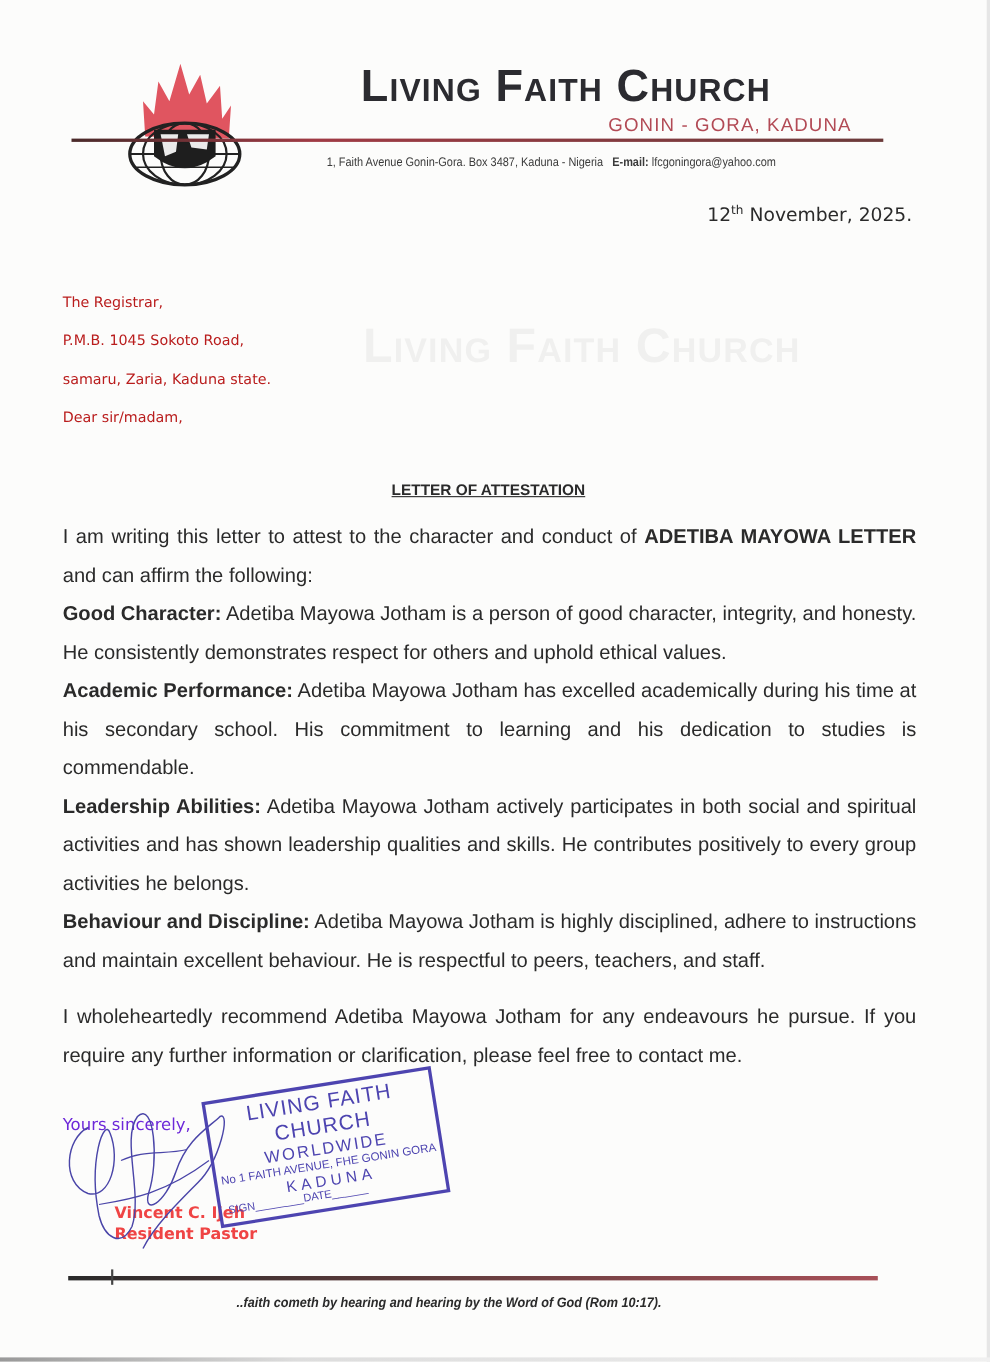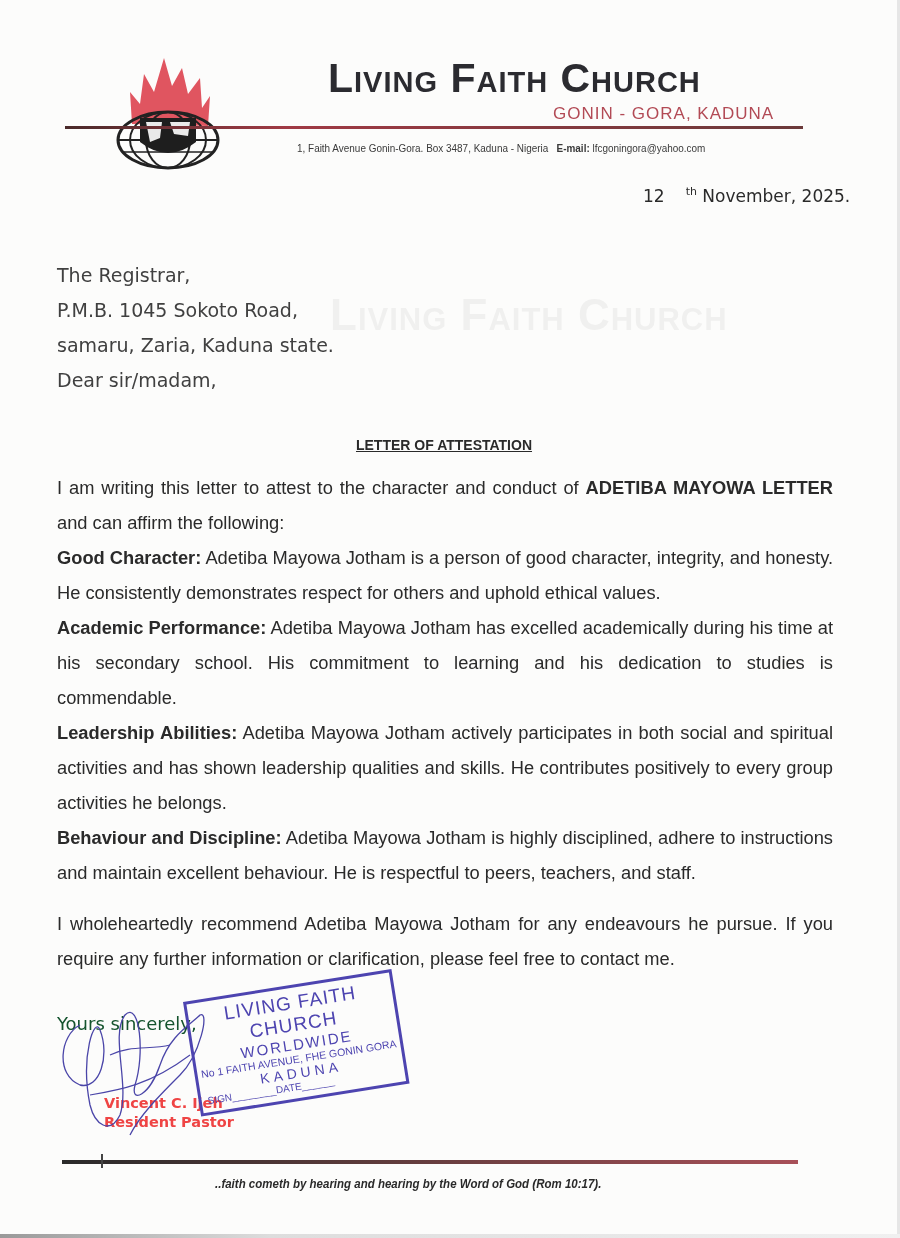--- a/index.html
+++ b/index.html
@@ -26,48 +26,48 @@
     background: linear-gradient(to right, #4a2a2a, #a03a44 30%, #6b3a3a 100%);
   }
   .church-addr {
     left: 297px; top: 142px; font-family: "Liberation Sans", sans-serif;
     font-size: 11.3px; color: #3a3a3a; white-space: nowrap; transform: scaleX(0.88); transform-origin: left;
   }
   .church-addr b { font-weight: bold; }
   .date {
     left: 643px; top: 186px; font-size: 17px; color: #2a2a2a; white-space: nowrap;
   }
-  .date sup { font-size: 11px; vertical-align: super; line-height: 0; margin-left: 21px; }
+  .date sup { font-size: 11px; vertical-align: super; line-height: 0; }
 
   
   .watermark {
     left: 330px; top: 290px; font-family: "Liberation Sans", sans-serif;
     font-weight: bold; font-size: 44px; font-variant: small-caps;
     color: rgba(120,120,120,0.09); white-space: nowrap; letter-spacing: 1px;
   }
 
-  .recipient { left: 57px; top: 258px; font-size: 19px; line-height: 35px; color: #404040; }
+  .recipient { left: 57px; top: 258px; font-size: 13px; line-height: 35px; color: #b91c1c; }
   .recipient div { white-space: nowrap; }
 
   .letter-title {
     left: 0; width: 888px; top: 437px; text-align: center;
     font-family: "Liberation Sans", sans-serif; font-weight: bold; font-size: 14px;
     text-decoration: underline; color: #2a2a2a;
   }
 
   .body-text {
     left: 57px; top: 470px; width: 776px;
     font-family: "Liberation Sans", sans-serif; font-size: 18.3px; line-height: 35px;
     color: #2a2a2a; text-align: justify;
   }
   .body-text p { margin: 0; }
   .body-text b { font-weight: bold; }
   .gap { height: 16px; }
 
-  .closing { left: 57px; top: 1013px; font-size: 18px; color: #14532d; white-space: nowrap; }
+  .closing { left: 57px; top: 1013px; font-size: 15px; color: #6d28d9; white-space: nowrap; }
   .signer { left: 64px; top: 1094px; font-size: 14.5px; font-weight: bold; line-height: 19px; color: #ef4444; margin-left: 40px; }
 
   .signature { left: 50px; top: 995px; width: 170px; height: 150px; }
   .stamp {
     left: 183px; top: 1002px; width: 205px; height: 110px;
     transform: rotate(-9deg); transform-origin: left top;
     border: 3px solid #4d44b0; color: #4d44b0;
     font-family: "Liberation Sans", sans-serif; text-align: center;
     background: transparent;
   }

